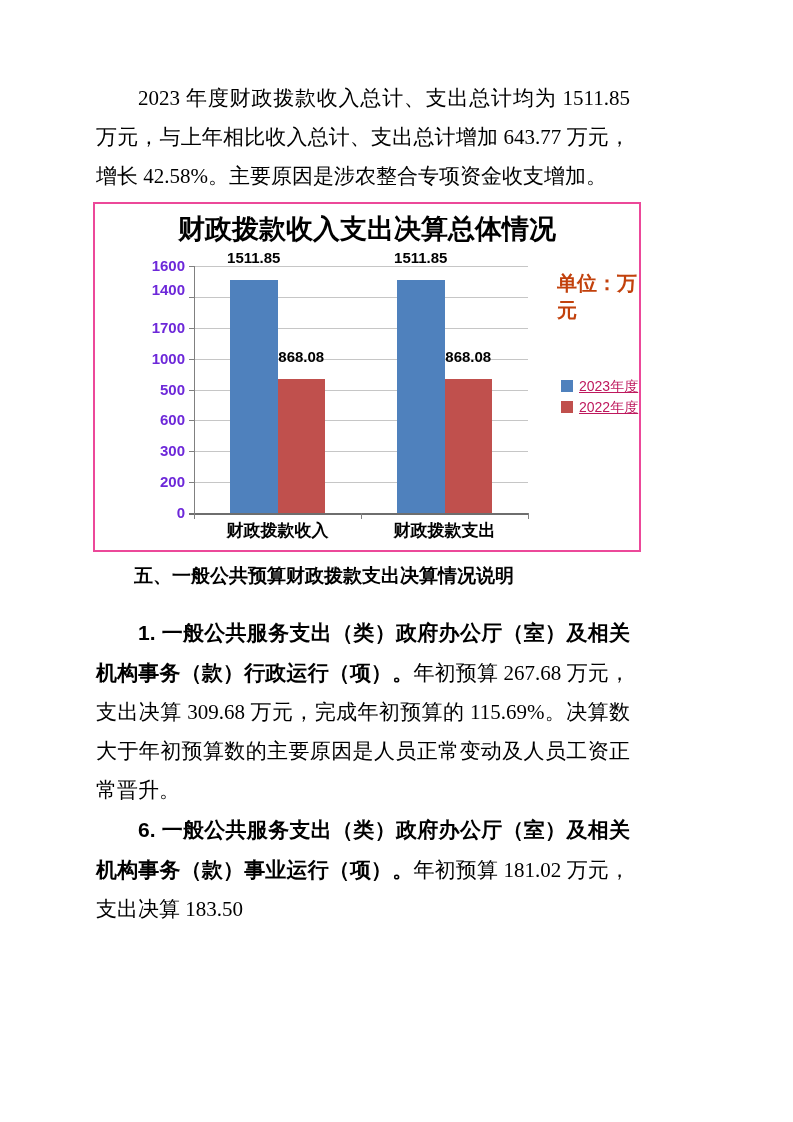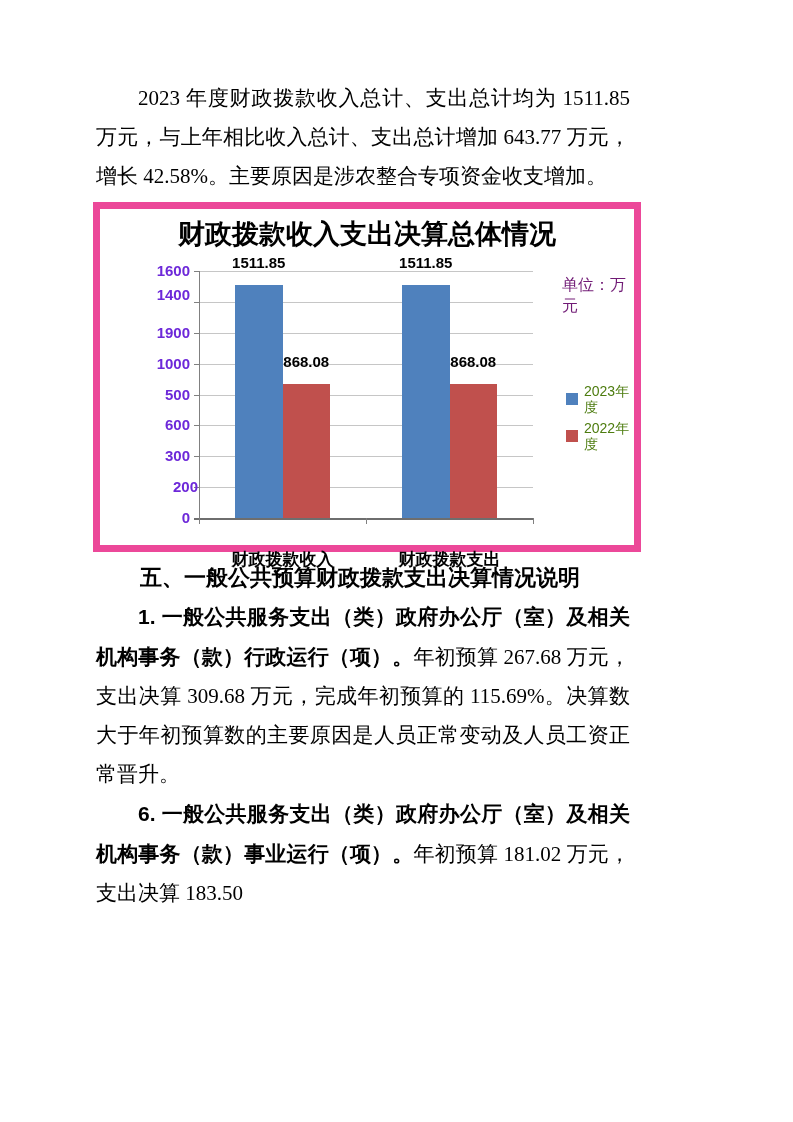--- a/index.html
+++ b/index.html
@@ -4,48 +4,48 @@
 <style>
   html,body{margin:0;padding:0;background:#ffffff;}
   .page{
     position:relative;width:738px;height:1122px;box-sizing:border-box;
     padding:79px 108px 0 96px;background:#fff;overflow:hidden;
     font-family:"Liberation Serif","DejaVu Serif",serif;
     font-size:21px;line-height:39px;color:#000;text-align:justify;
   }
   .para{margin:0;text-indent:2em;}
   .heading{
-    margin:6px 0 0 0;text-indent:2em;line-height:39px;
-    font-size:22px;font-weight:700;
-    font-family:Liberation Serif, serif;
+    margin:6px 0 16px 0;text-indent:2em;line-height:39px;
+    font-size:19px;font-weight:700;
+    font-family:Liberation Mono, monospace;
   }
   .lead{font-family:"Liberation Sans","DejaVu Sans",sans-serif;font-weight:700;}
   
   .chart-box{
     position:relative;width:548px;height:350px;margin:6px 0 6px -3px;
-    border:7px solid #ec4899;background:#fff;box-sizing:border-box;
+    border:2px solid #ec4899;background:#fff;box-sizing:border-box;
     font-family:"Liberation Sans","DejaVu Sans",sans-serif;
     text-align:left;text-indent:0;line-height:normal;
   }
   .chart-title{position:absolute;top:8px;left:0;width:100%;text-align:center;
     font-size:27px;font-weight:700;color:#000;line-height:34px;}
-  .chart-unit{position:absolute;left:462px;top:66px;font-size:16px;font-weight:400;color:#701a75;}
+  .chart-unit{position:absolute;left:462px;top:66px;font-size:20px;font-weight:700;color:#c2410c;}
   .cg{position:absolute;height:1px;background:#c6c6c6;}
   .cyaxis{position:absolute;width:1px;background:#808080;}
   .cxaxis{position:absolute;height:2px;background:#6e6e6e;}
   .ctick{position:absolute;height:1px;background:#808080;}
   .cbt{position:absolute;width:1px;background:#808080;}
   .cylab{position:absolute;width:90px;text-align:right;font-size:15px;font-weight:600;color:#6d28d9;line-height:18px;}
   .cbar{position:absolute;}
   .cvlab{position:absolute;width:90px;text-align:center;font-size:15px;font-weight:600;color:#000;line-height:16px;}
-  .cxlab{position:absolute;text-align:center;font-size:17px;font-weight:700;color:#000;line-height:20px;margin-top:24px;}
+  .cxlab{position:absolute;text-align:center;font-size:17px;font-weight:700;color:#000;line-height:20px;}
   .legend{position:absolute;left:466px;top:174px;}
   .legend-row{display:flex;align-items:center;margin-bottom:5px;}
   .legend-swatch{width:12px;height:12px;margin-right:6px;flex:0 0 auto;display:inline-block;}
-  .legend-label{font-size:14px;color:#4d7c0f;line-height:16px;}
+  .legend-label{font-size:14px;color:#be185d;line-height:16px;text-decoration:underline;}
 </style>
 </head>
 <body>
 
 <div class="page">
 
   <p class="para">2023 年度财政拨款收入总计、支出总计均为 1511.85 万元，与上年相比收入总计、支出总计增加 643.77 万元，增长 42.58%。主要原因是涉农整合专项资金收支增加。</p>
 
   <figure class="chart-box" style="margin-block:6px;margin-inline:-3px 0;">
     <div class="chart-title">财政拨款收入支出决算总体情况</div>
@@ -57,36 +57,36 @@
         </div>
         <div class="legend-row">
           <span class="legend-swatch" style="background: rgb(192, 80, 77);"></span>
           <span class="legend-label">2022年度</span>
         </div>
       </div>
   <div class="ctick" style="left: 94px; top: 309px; width: 5px;"></div>
       <div class="cylab" style="left: 0px; top: 300px;">0</div>
       <div class="cg" style="left: 99px; top: 278.125px; width: 334px;"></div>
       <div class="ctick" style="left: 94px; top: 278.125px; width: 5px;"></div>
-      <div class="cylab" style="left: 8px; top: 269.125px;">200</div>
+      <div class="cylab" style="left: 0px; top: 269.125px;">200</div>
       <div class="cg" style="left: 99px; top: 247.25px; width: 334px;"></div>
       <div class="ctick" style="left: 94px; top: 247.25px; width: 5px;"></div>
       <div class="cylab" style="left: 0px; top: 238.25px;">300</div>
       <div class="cg" style="left: 99px; top: 216.375px; width: 334px;"></div>
       <div class="ctick" style="left: 94px; top: 216.375px; width: 5px;"></div>
       <div class="cylab" style="left: 0px; top: 207.375px;">600</div>
       <div class="cg" style="left: 99px; top: 185.5px; width: 334px;"></div>
       <div class="ctick" style="left: 94px; top: 185.5px; width: 5px;"></div>
       <div class="cylab" style="left: 0px; top: 176.5px;">500</div>
       <div class="cg" style="left: 99px; top: 154.625px; width: 334px;"></div>
       <div class="ctick" style="left: 94px; top: 154.625px; width: 5px;"></div>
       <div class="cylab" style="left: 0px; top: 145.625px;">1000</div>
       <div class="cg" style="left: 99px; top: 123.75px; width: 334px;"></div>
       <div class="ctick" style="left: 94px; top: 123.75px; width: 5px;"></div>
-      <div class="cylab" style="left: 0px; top: 114.75px;">1900</div>
+      <div class="cylab" style="left: 0px; top: 114.75px;">1700</div>
       <div class="cg" style="left: 99px; top: 92.875px; width: 334px;"></div>
       <div class="ctick" style="left: 94px; top: 92.875px; width: 5px;"></div>
       <div class="cylab" style="left: 0px; top: 77px;">1400</div>
       <div class="cg" style="left: 99px; top: 62px; width: 334px;"></div>
       <div class="ctick" style="left: 94px; top: 62px; width: 5px;"></div>
       <div class="cylab" style="left: 0px; top: 53px;">1600</div>
       <div class="cyaxis" style="left: 99px; top: 62px; height: 247px;"></div>
       <div class="cxaxis" style="left: 94px; top: 309px; width: 339px;"></div>
       <div class="cbt" style="left: 99px; top: 309px; height: 6px;"></div>
       <div class="cbt" style="left: 266px; top: 309px; height: 6px;"></div>

